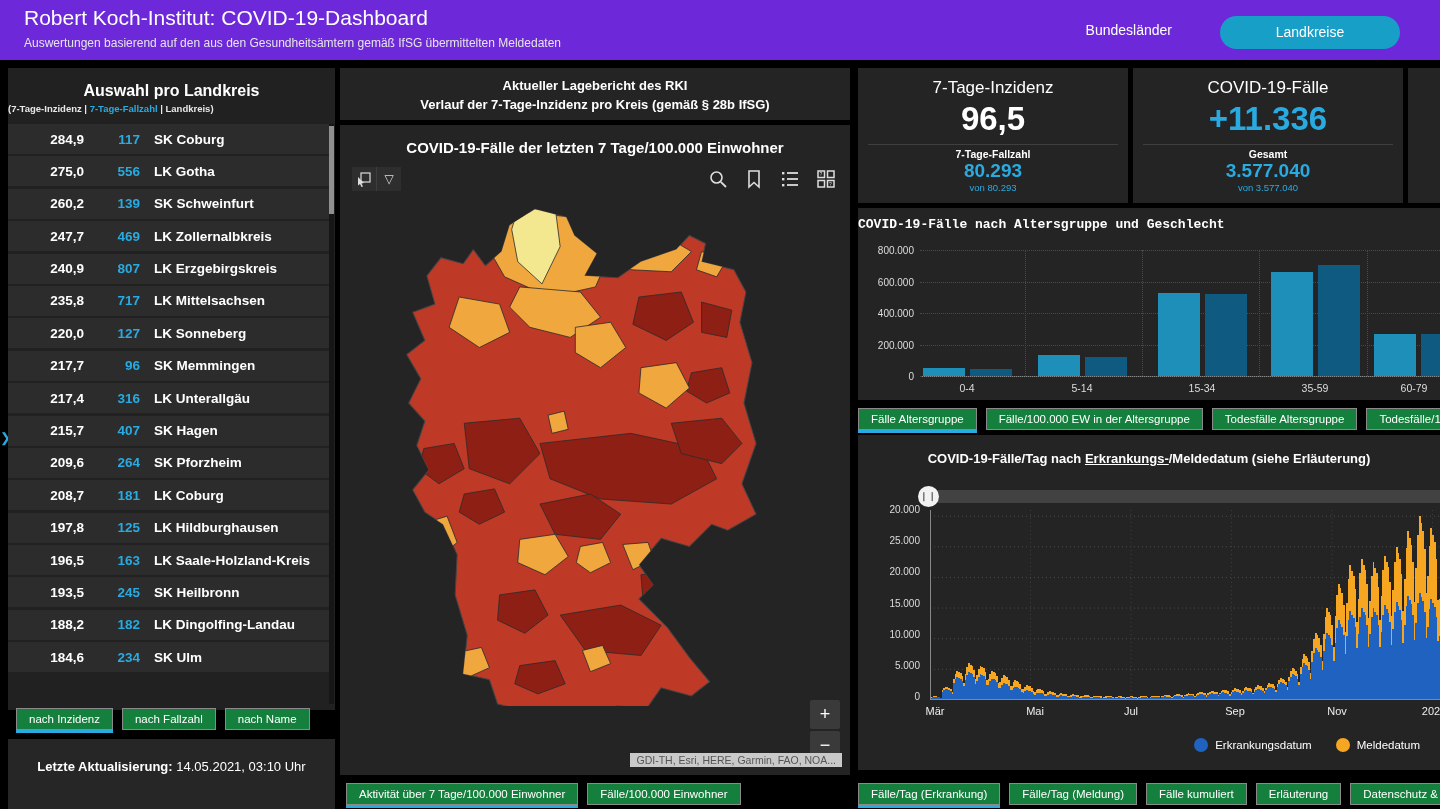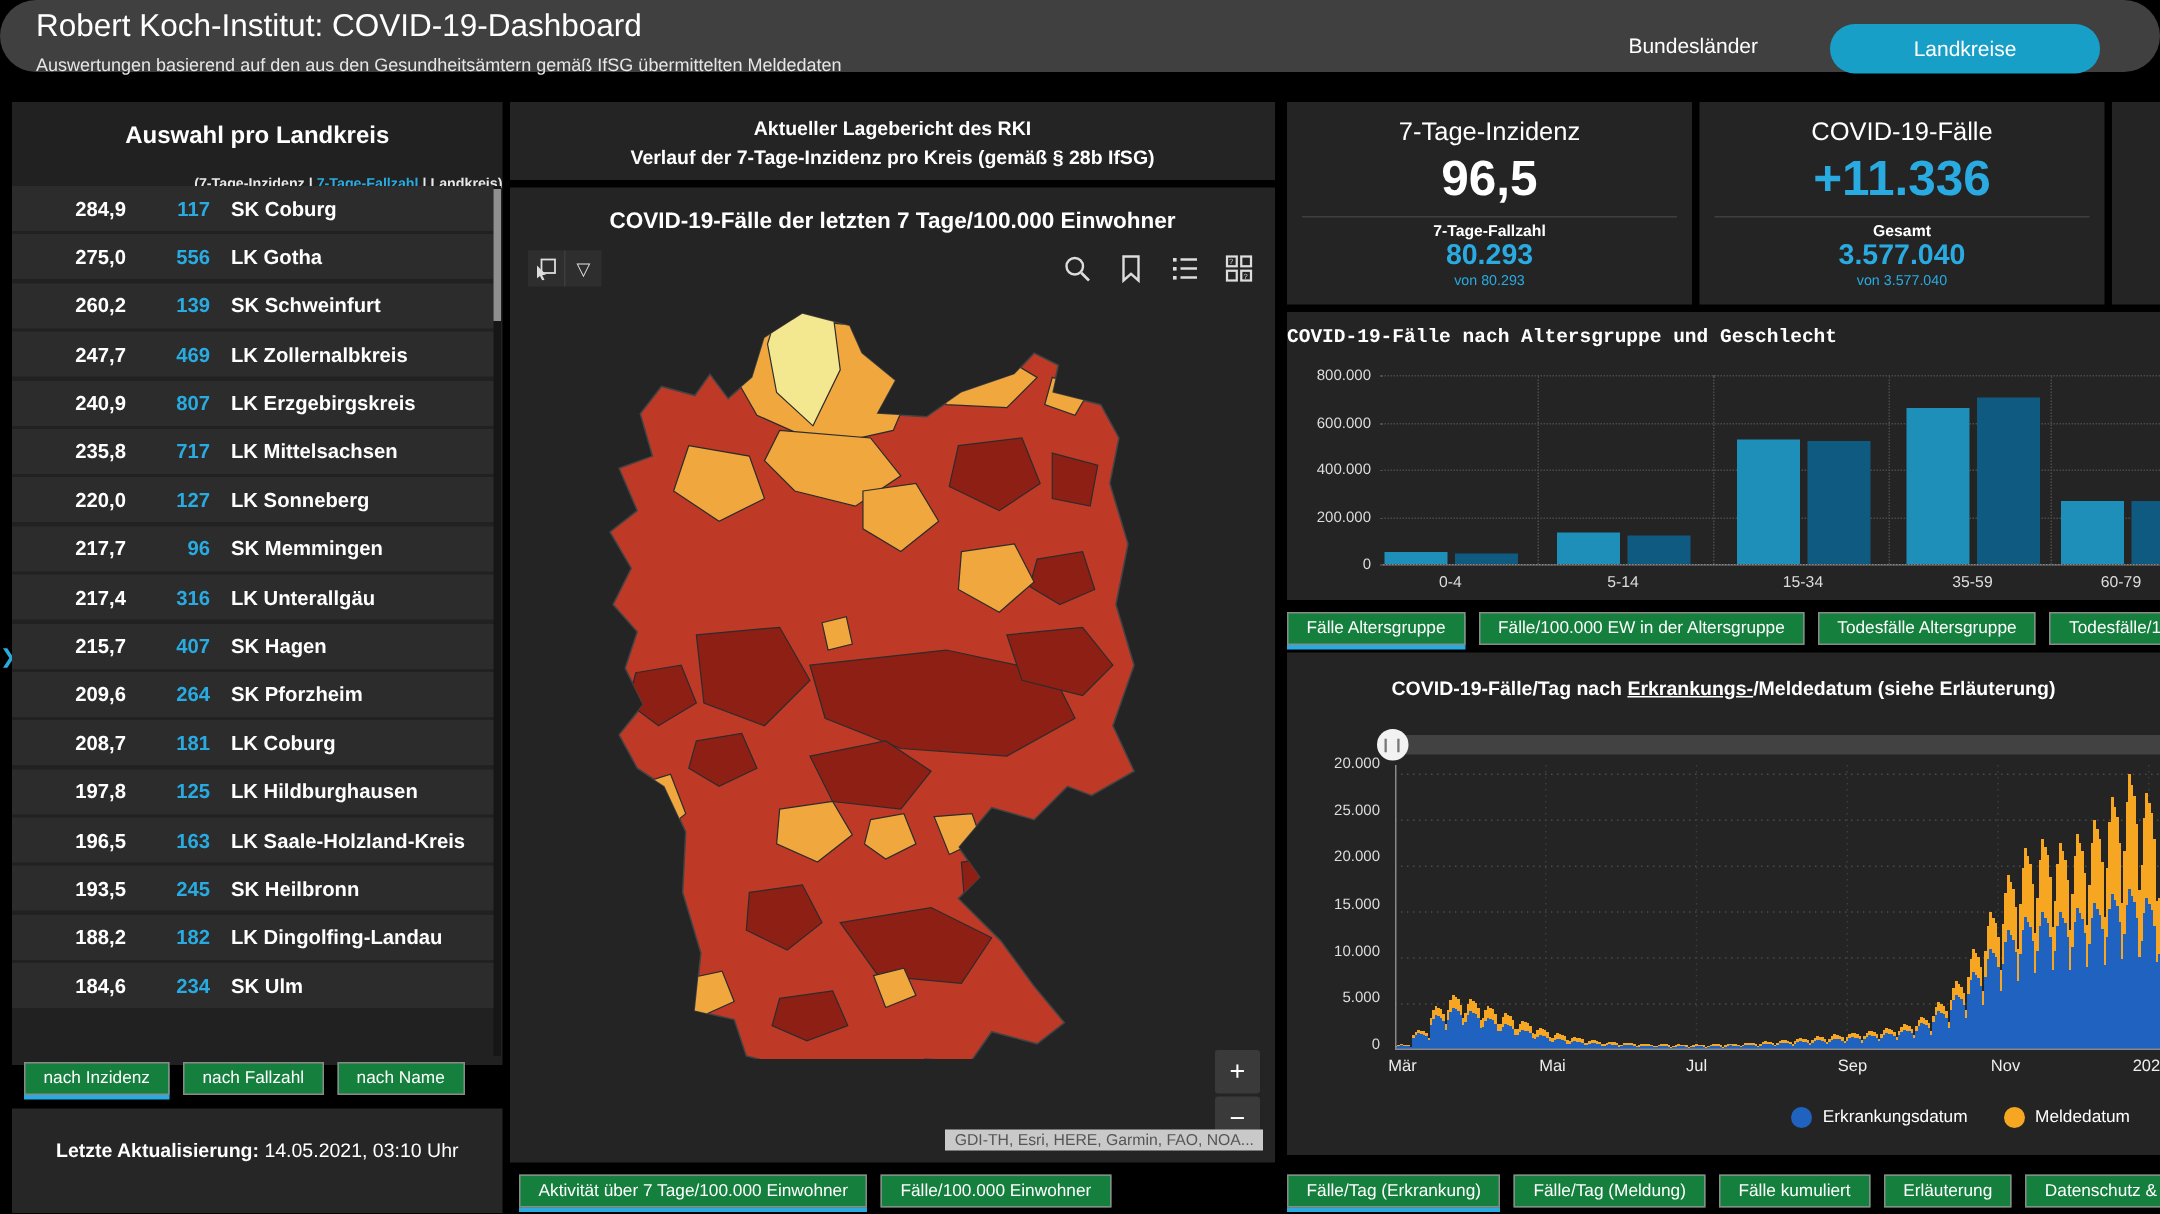--- a/index.html
+++ b/index.html
@@ -1,30 +1,30 @@
 <!DOCTYPE html>
 <html style="--accent: #29abe2; --teal: #189fc7; --bar_light: #1d8fb8; --bar_dark: #0f5a80; --area_blue: #2062c0; --area_orange: #f7a622; --map_red: #bf3927; --map_dark_red: #8e1f15; --map_orange: #f0a73e; --map_yellow: #f3e88f;"><head>
 <meta charset="utf-8">
 <style>
   html,body{margin:0;padding:0;background:#000;}
   .page{position:relative;width:1440px;height:809px;background:#000;overflow:hidden;
         font-family:"Liberation Sans",sans-serif;color:#fff;}
   
-  .hdr{position:absolute;left:0;top:0;width:1440px;height:48px;background:#404040;border-radius:29px;}
+  .hdr{position:absolute;left:0;top:0;width:1440px;height:60px;background:#6d28d9;}
   .hdr-title{position:absolute;left:24px;top:6px;font-size:21px;font-weight:400;color:#fff;}
   .hdr-sub{position:absolute;left:24px;top:36px;font-size:12px;color:#e6e6e6;}
   .hdr-bl{position:absolute;right:268px;top:22px;font-size:14px;color:#fff;cursor:pointer;}
   .hdr-lk{position:absolute;right:40px;top:16px;width:180px;height:33px;border-radius:17px;
           background:var(--teal);color:#fff;font-size:14px;text-align:center;line-height:33px;cursor:pointer;}
   
   .panel{position:absolute;background:#242424;}
   
   .sb{left:8px;top:68px;width:327px;height:642px;background:#212121;}
   .sb-title{text-align:center;padding-top:14px;font-size:16px;font-weight:bold;}
-  .sb-sub{text-align:right;font-size:9.5px;font-weight:bold;color:#e8e8e8;margin-top:17px;}
+  .sb-sub{text-align:left;font-size:9.5px;font-weight:bold;color:#e8e8e8;margin-top:3px;}
   .sb-sub .lnk{color:var(--accent);}
   .rows{position:absolute;left:0;top:56px;width:322px;}
   .row{height:30px;background:#2c2c2c;margin-bottom:2.4px;display:grid;
        grid-template-columns:76px 56px 1fr;align-items:center;font-size:13.5px;font-weight:bold;cursor:pointer;}
   .row .inz{text-align:right;}
   .row .fz{text-align:right;color:var(--accent);}
   .row .nm{padding-left:14px;}
   .sb-scroll{position:absolute;right:1px;top:56px;width:5px;height:580px;background:#161616;}
   .sb-thumb{position:absolute;left:0;top:2px;width:5px;height:88px;background:#8f8f8f;}
   

